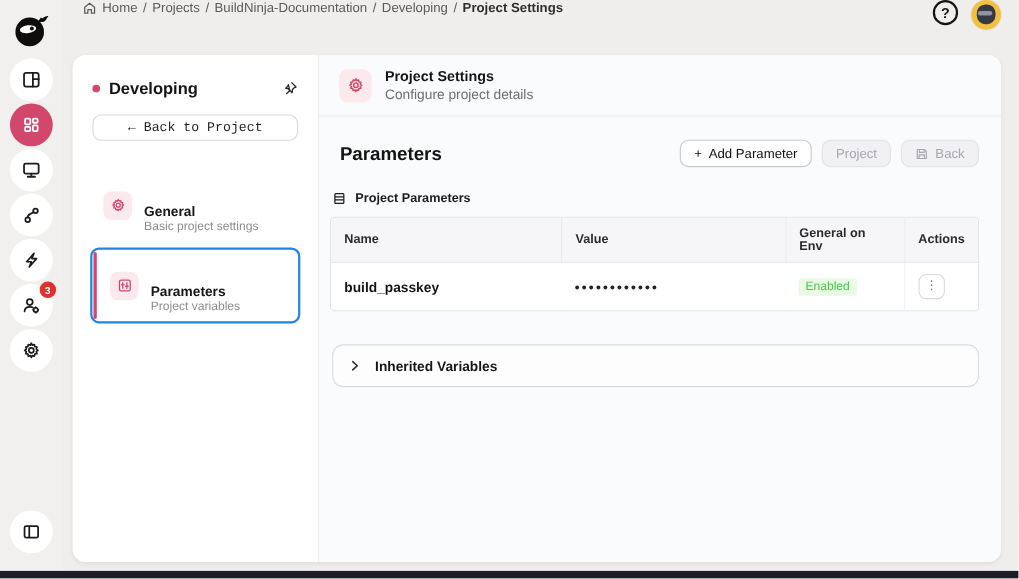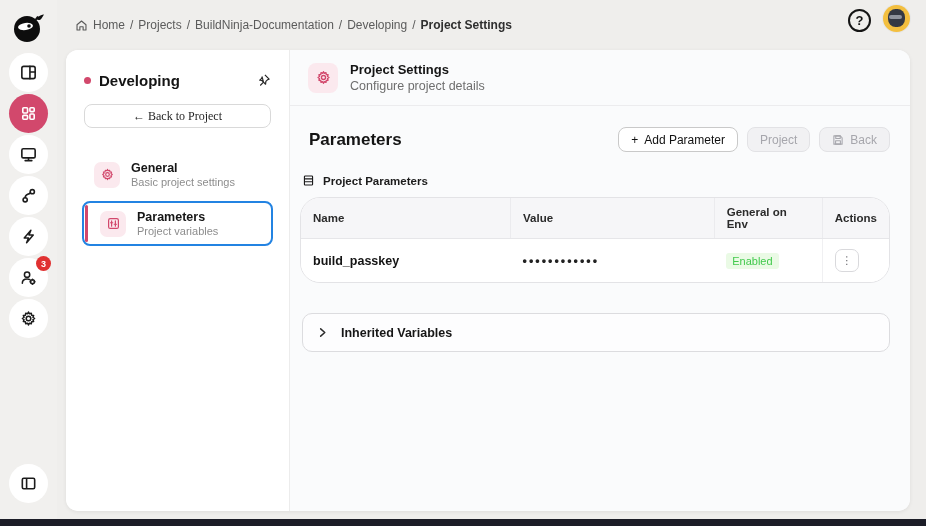--- a/index.html
+++ b/index.html
@@ -25,21 +25,21 @@
   .rail-btn.active svg { stroke:#ffffff; }
   .rail-btn svg { stroke:#1c1c1c; }
   .rail-btn.bottom { margin-top:auto; margin-bottom:16px; }
   .rail-badge {
     position:absolute; top:-2px; right:-3px; min-width:15px; height:15px;
     background:#e03131; color:#fff; border-radius:50%;
     font-size:9px; font-weight:700; display:flex; align-items:center; justify-content:center;
   }
   
   .right { position:absolute; left:57px; right:0; top:0; bottom:7px; }
-  .topbar { height:32px; display:flex; align-items:flex-end; padding:0 16px 0 18px; }
+  .topbar { height:32px; display:flex; align-items:flex-start; padding:0 16px 0 18px; }
   .breadcrumb { display:flex; align-items:center; gap:5px; font-size:12px; color:#5b5b5b; flex:1; }
   .breadcrumb .crumb-last { color:#2f2f2f; font-weight:600; }
   .help-btn {
     width:23px; height:23px; border-radius:50%; border:2px solid #141414;
     display:flex; align-items:center; justify-content:center;
     font-size:13px; font-weight:700; color:#141414; margin-right:12px; cursor:pointer; background:transparent;
   }
   .avatar {
     width:27px; height:27px; border-radius:50%; background:#f3bf3f; overflow:hidden;
     position:relative; cursor:pointer; box-shadow:0 0 0 1px #e6e6e6;
@@ -54,41 +54,41 @@
   }
   
   .subsidebar { width:224px; border-right:1px solid #ececec; background:#fff; padding:22px 18px; }
   .sub-title-row { display:flex; align-items:center; gap:8px; }
   .status-dot { width:7px; height:7px; border-radius:50%; background:#d2486c; }
   .sub-title { font-size:15px; font-weight:700; color:#141414; }
   .pin-btn { margin-left:auto; cursor:pointer; display:flex; }
   .back-btn {
     margin-top:15px; width:100%; height:24px; background:#fff;
     border:1px solid #d9d9d9; border-radius:8px; font-size:12px; color:#1f1f1f;
-    cursor:pointer; font-family:Liberation Serif, serif;
+    cursor:pointer; font-family:Liberation Mono, monospace;
   }
   .subnav { margin-top:26px; display:flex; flex-direction:column; gap:8px; }
   .nav-item {
     display:flex; align-items:center; gap:11px; padding:7px 10px;
     border-radius:6px; cursor:pointer; position:relative; background:transparent;
   }
   .nav-item.selected {
     background:#fff; outline:2px solid #2383e2; outline-offset:0;
     padding-left:16px; box-shadow:0 1px 2px rgba(0,0,0,.05);
   }
   .nav-item.selected::before {
     content:""; position:absolute; left:1px; top:2px; bottom:2px; width:3px;
     border-radius:3px; background:#d2486c;
   }
   .nicon {
     width:26px; height:26px; border-radius:7px; background:#fbe9ee;
     display:flex; align-items:center; justify-content:center; flex:0 0 auto;
   }
   .nav-text { display:flex; flex-direction:column; gap:1px; }
-  .nav-title { font-size:12.5px; font-weight:600; color:#161616; }
+  .nav-title { font-size:12.5px; font-weight:600; color:#161616;margin-top:24px; }
   .nav-sub { font-size:11px; color:#8d8d8d; }
   
   .main { flex:1; background:#fafbfc; display:flex; flex-direction:column; }
   .main-header {
     height:56px; border-bottom:1px solid #ececee; display:flex; align-items:center;
     gap:12px; padding:0 18px; flex:0 0 auto;
   }
   .hicon { width:30px; height:30px; border-radius:8px; background:#fbe9ee; display:flex; align-items:center; justify-content:center; }
   .htext { display:flex; flex-direction:column; gap:2px; }
   .htitle { font-size:13px; font-weight:700; color:#151515; }
@@ -98,21 +98,21 @@
   .section-title { font-size:17px; font-weight:700; color:#141414; margin-left:9px; }
   .toolbar { margin-left:auto; display:flex; gap:9px; }
   .btn {
     height:25px; border-radius:8px; font-size:12px; padding:0 12px;
     display:inline-flex; align-items:center; gap:6px; cursor:pointer; font-family:inherit;
   }
   .btn-add { background:#fff; border:1px solid #c9c9c9; color:#111; font-weight:500; }
   .btn-disabled { background:#f1f1f3; border:1px solid #e2e2e5; color:#a6a6ac; cursor:default; }
   .table-label { display:flex; align-items:center; gap:8px; margin:22px 0 0 2px; }
   .table-label span { font-size:11.5px; font-weight:700; color:#1c1c1c; }
-  .table-wrap { margin-top:10px; border:1px solid #e3e3e6; border-radius:20px; overflow:hidden; background:#fff; }
+  .table-wrap { margin-top:10px; border:1px solid #e3e3e6; border-radius:4px; overflow:hidden; background:#fff; }
   table { width:100%; border-collapse:collapse; }
   thead th {
     background:#f6f6f8; text-align:left; font-size:11.5px; font-weight:600; color:#2b2b2b;
     padding:8px 12px; border-bottom:1px solid #e6e6e9; border-right:1px solid #ebebee;
   }
   thead th:last-child { border-right:none; }
   tbody td { padding:10px 12px; font-size:12.5px; background:#fff; }
   td.cell-name { font-weight:700; color:#141414; }
   td.cell-value { font-weight:700; letter-spacing:2px; color:#222; }
   td.cell-actions { border-left:1px solid #f0f0f2; }

